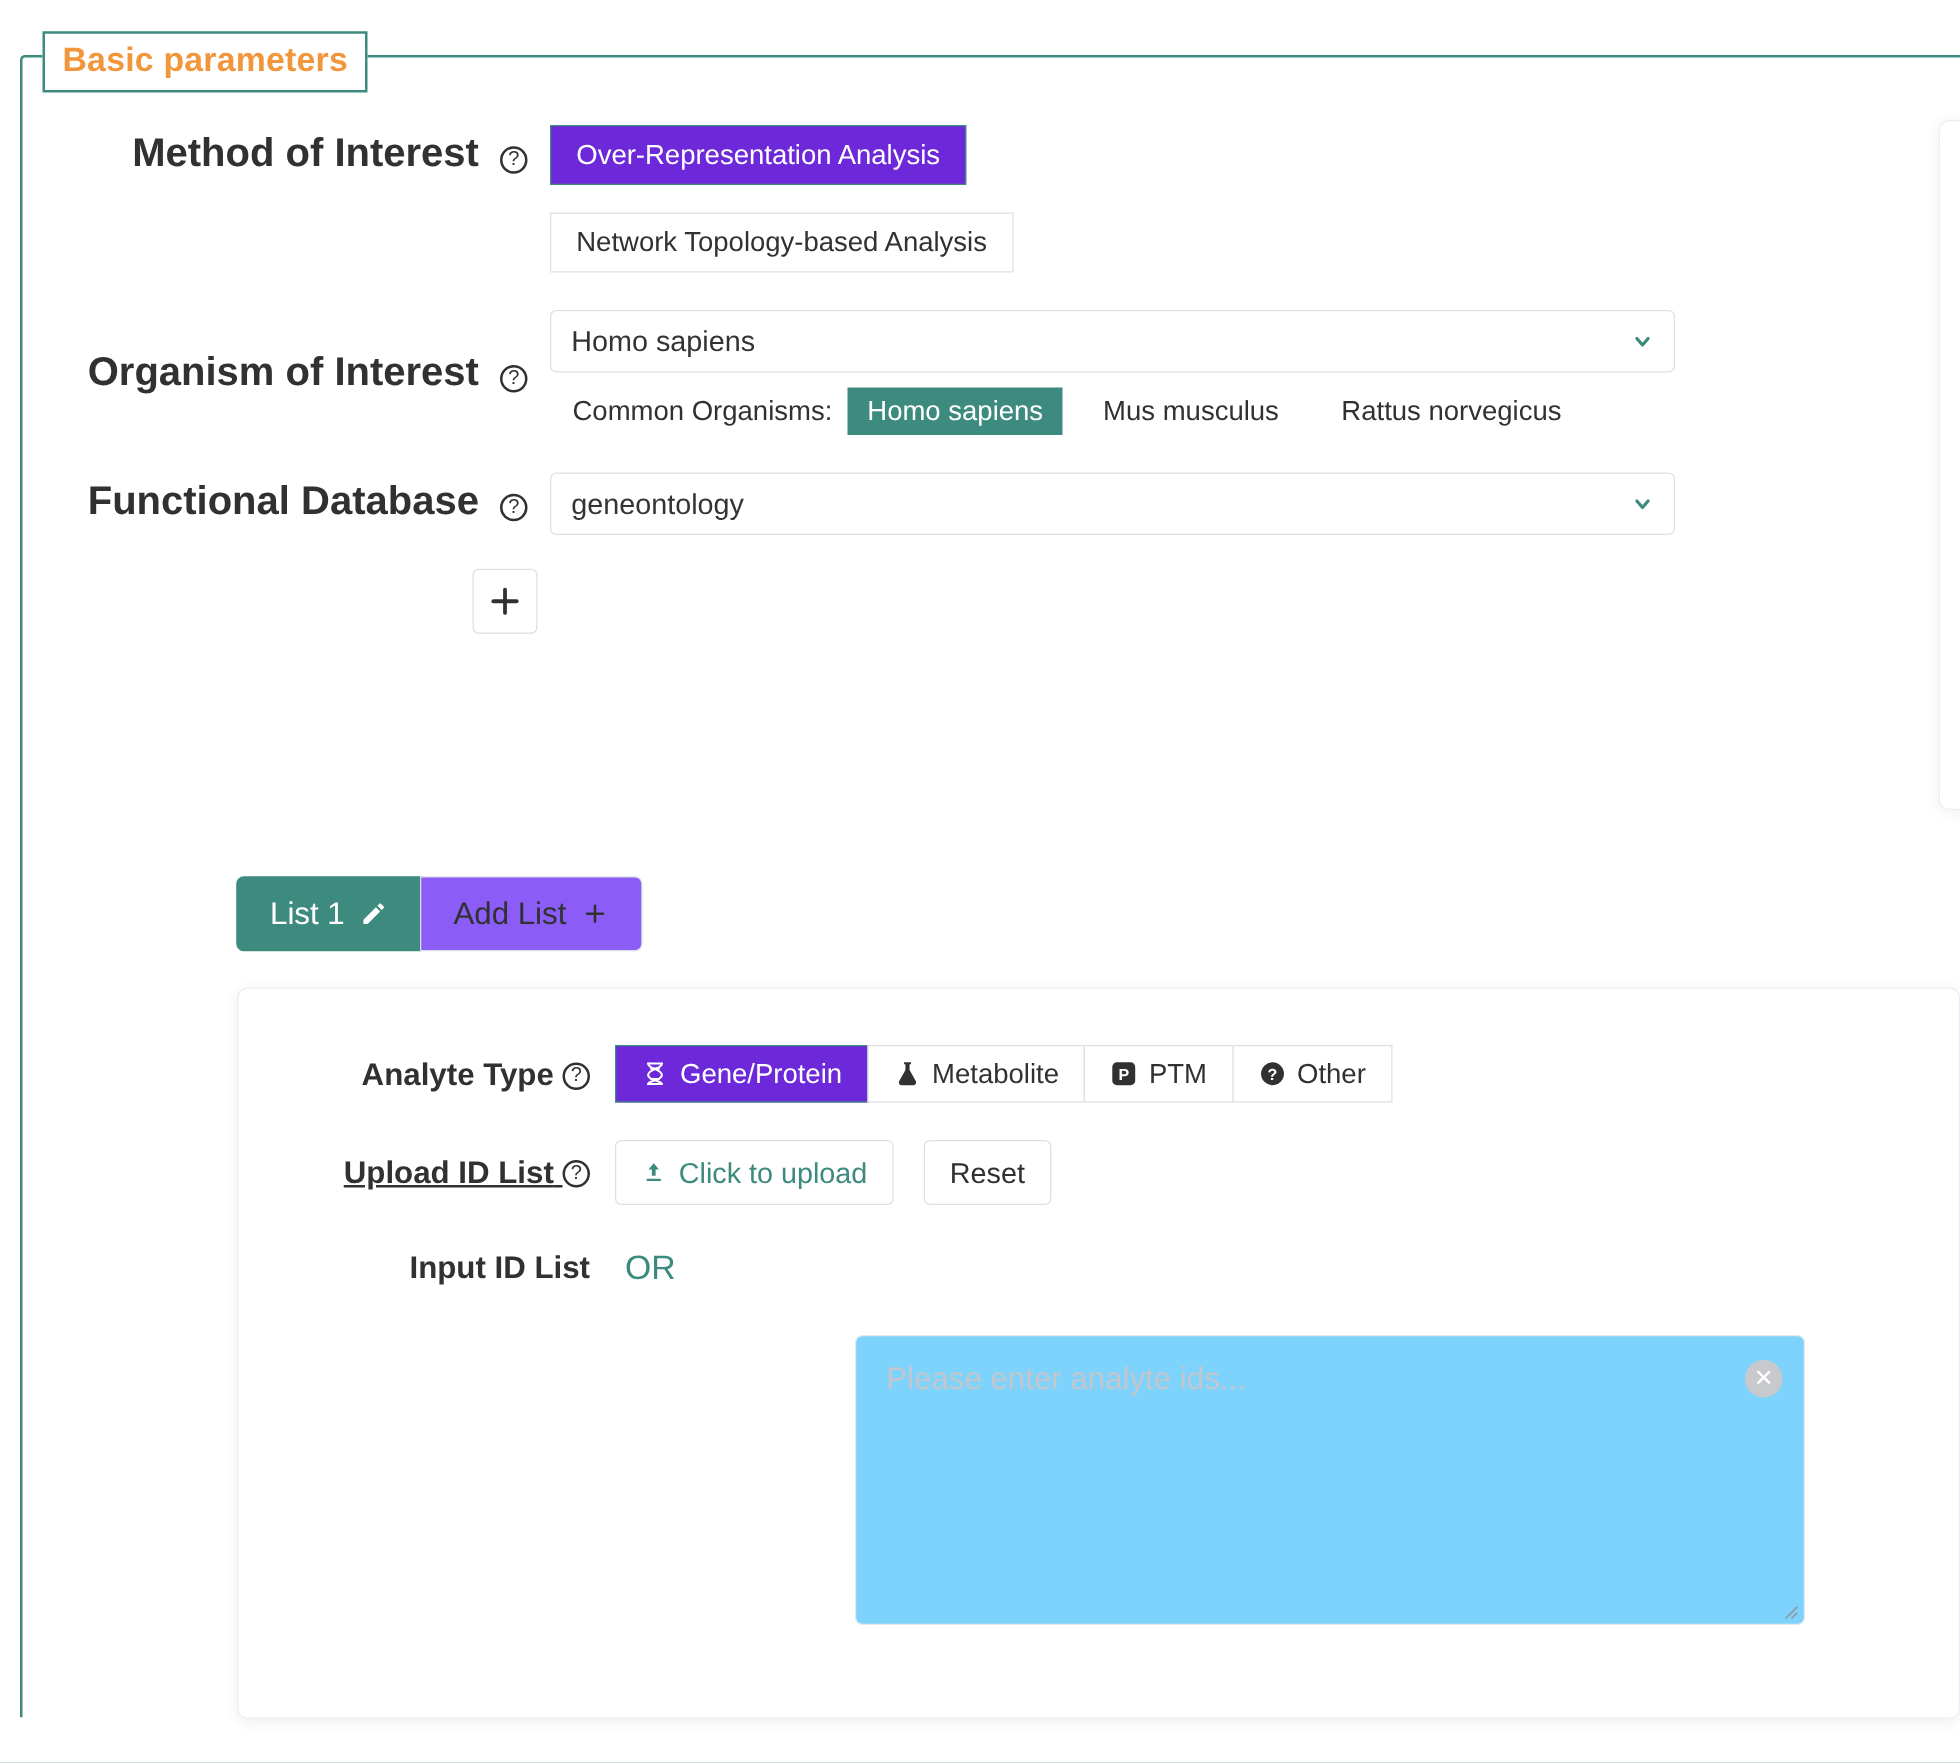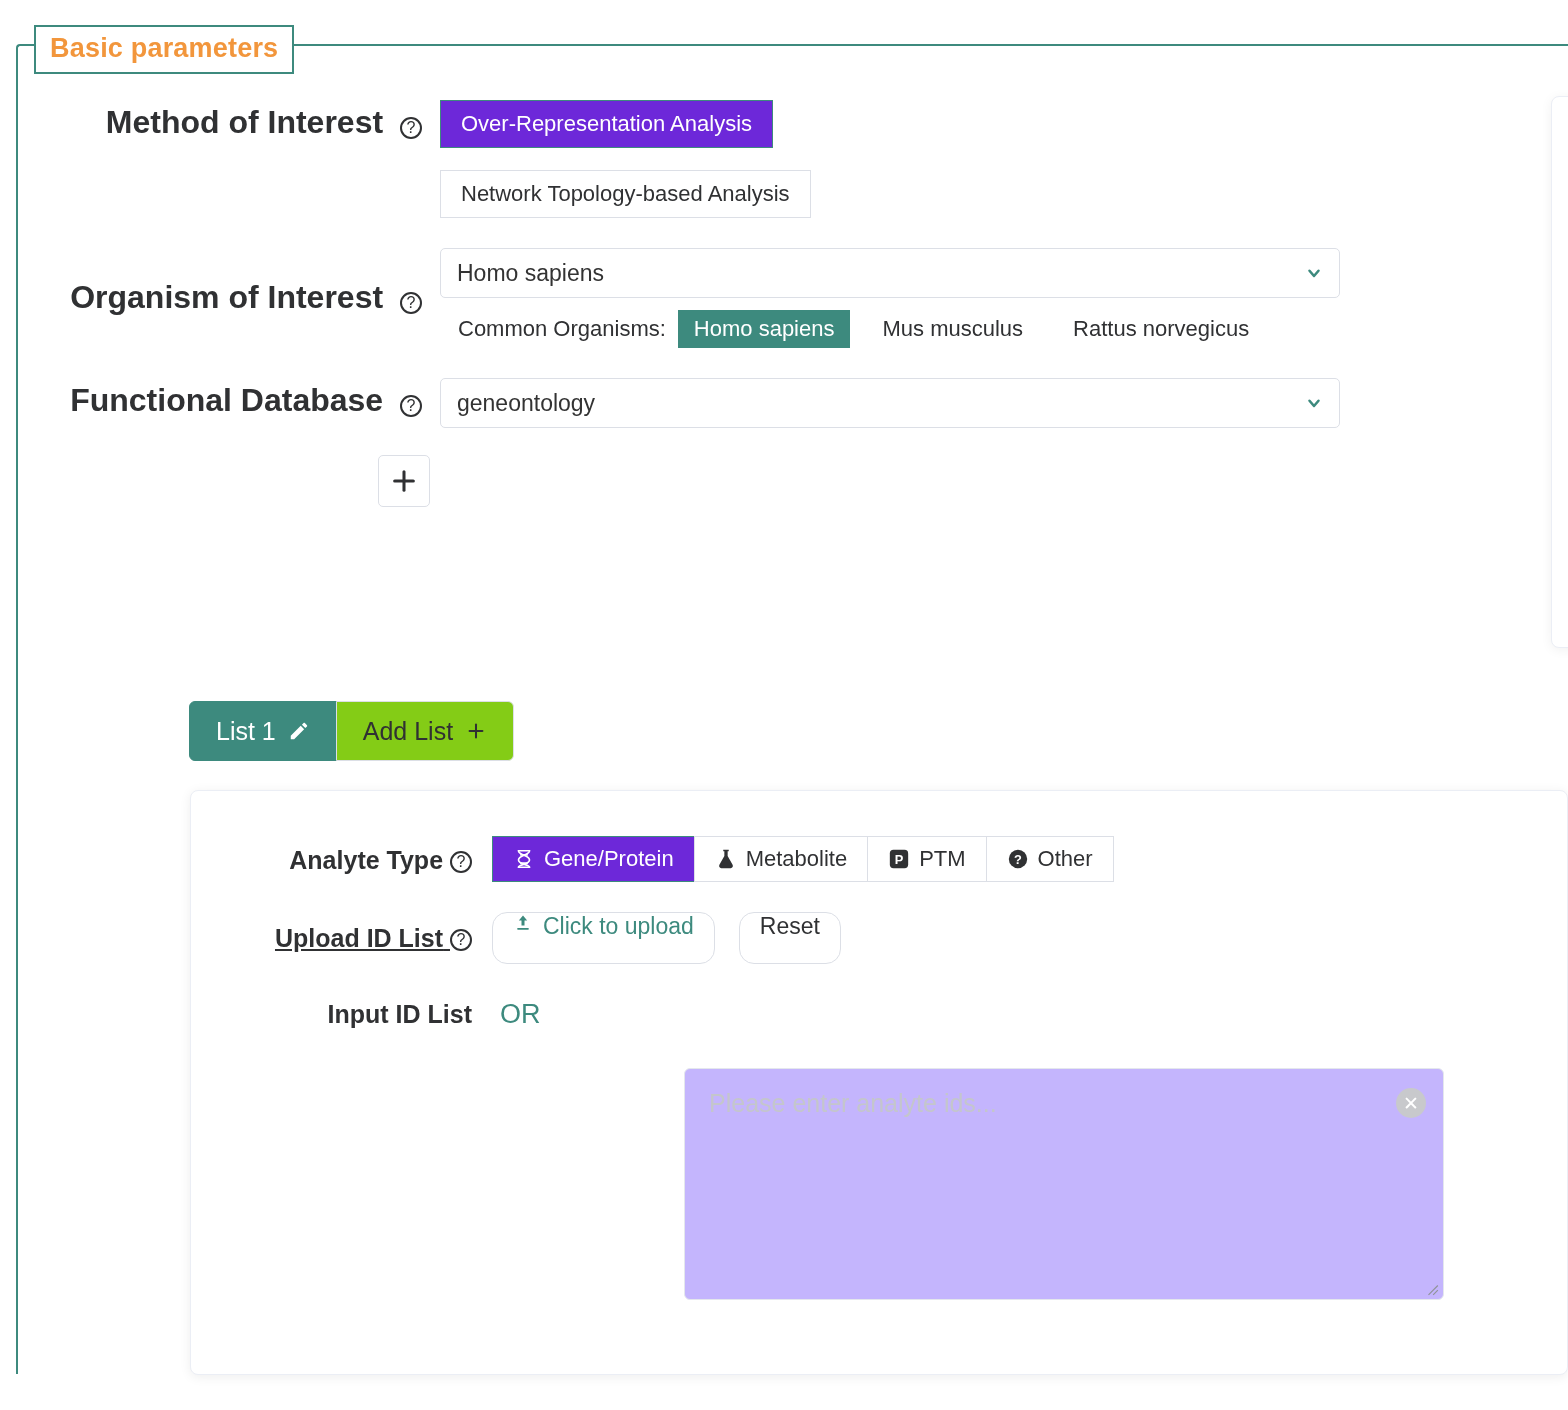--- a/index.html
+++ b/index.html
@@ -143,21 +143,21 @@
     display: flex; align-items: center; justify-content: center;
     cursor: pointer;
   }
   .plus-btn svg { width: 28px; height: 28px; }
 
   
   .tabs { position: absolute; left: 189px; top: 701px; display: flex; }
   .tab {
     height: 60px; display: flex; align-items: center; gap: 12px;
     font-size: 25px; padding: 0 26px; cursor: pointer;
-    border: 1px solid #dcdfe6; background: #84cc16; color: #303133;
+    border: 1px solid #dcdfe6; background: #8b5cf6; color: #303133;
     border-radius: 6px 0 0 6px;
   }
   .tab + .tab { margin-left: -1px; border-radius: 0 6px 6px 0; }
   .tab.active { background: #3d8a7e; border-color: #3d8a7e; color: #ffffff; }
 
   
   .list-card {
     position: absolute;
     left: 190px; top: 790px;
     width: 1378px; height: 585px;
@@ -170,36 +170,36 @@
     width: 290px; text-align: right; padding-right: 8px;
     font-size: 25px; font-weight: bold; line-height: 48px; white-space: nowrap;
   }
 
   
   .aicon { display: inline-flex; align-items: center; margin-right: 9px; }
   .aicon svg { width: 22px; height: 22px; display: block; }
 
   
   .pbtn {
-    border: 1px solid #dcdfe6; background: #fff; border-radius: 15px;
+    border: 1px solid #dcdfe6; background: #fff; border-radius: 5px;
     height: 52px; padding: 0 20px; font-size: 23px;
-    display: inline-flex; gap: 10px;
+    display: inline-flex; align-items: center; gap: 10px;
     cursor: pointer; color: #303133;
     font-family: "Liberation Sans", sans-serif;
   }
   .pbtn.teal { color: #3d8a7e; }
 
   .or-text { font-size: 27px; color: #3d8a7e; }
 
   
   .ta-wrap { position: absolute; left: 684px; top: 1068px; width: 760px; height: 232px; }
   .ta {
     width: 100%; height: 100%;
     border: 1px solid #e4e7ed; border-radius: 6px;
-    background: #c4b5fd; padding: 20px 24px;
+    background: #7dd3fc; padding: 20px 24px;
     font-size: 25px; color: #303133; resize: none;
     font-family: "Liberation Sans", sans-serif;
     outline: none;
   }
   .ta::placeholder { color: #c4c6cc; }
   .clear-x {
     position: absolute; right: 18px; top: 20px;
     width: 30px; height: 30px; border-radius: 50%;
     background: #c8c9cc; color: #fff;
     display: flex; align-items: center; justify-content: center;

